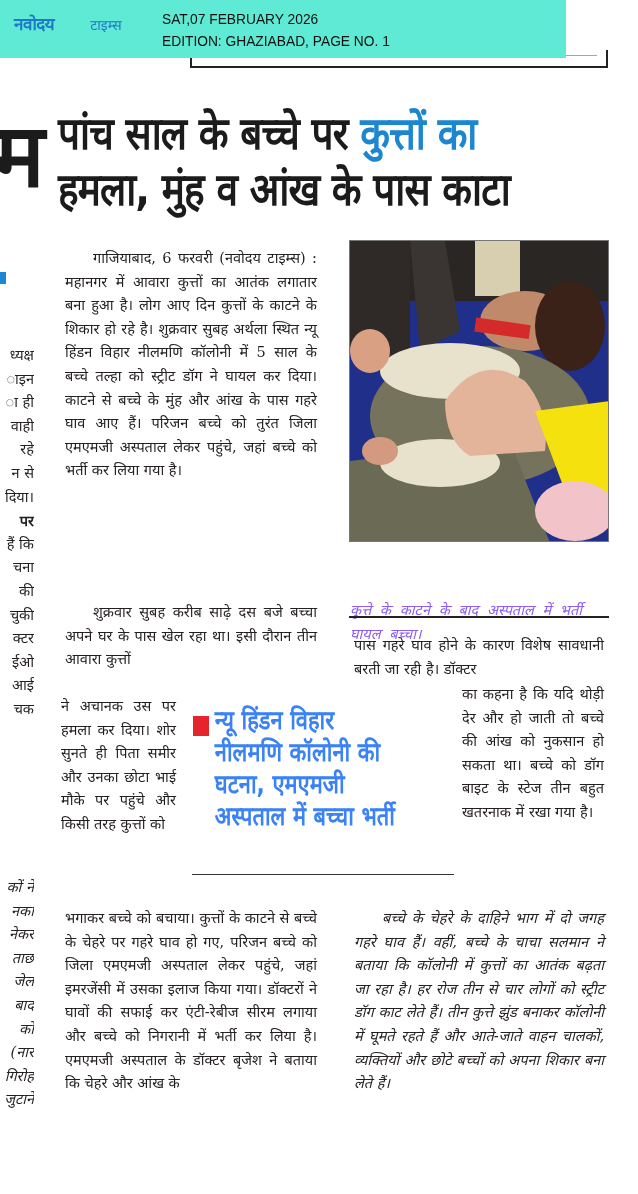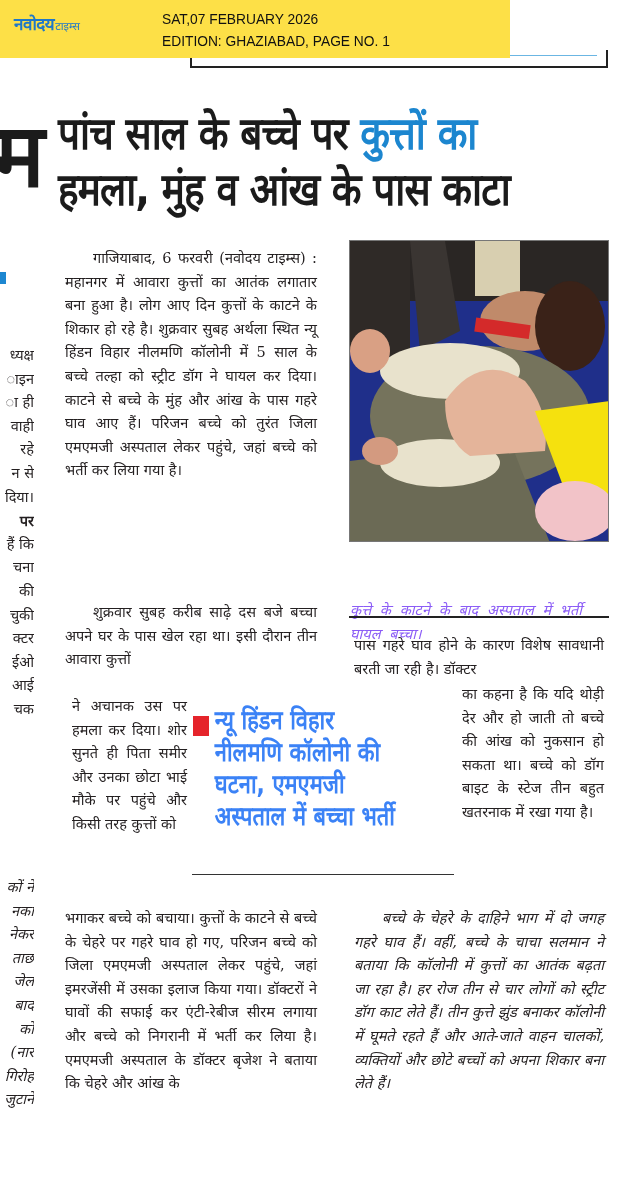--- a/index.html
+++ b/index.html
@@ -1,23 +1,23 @@
 <!DOCTYPE html>
 <html><head>
 <meta charset="utf-8">
 <style>
   * { box-sizing: border-box; margin: 0; padding: 0; }
   html, body { width: 638px; height: 1194px; overflow: hidden; background: #ffffff; }
   body { position: relative; font-family: "DejaVu Sans", sans-serif; color: #231f20; }
 
   
-  .topbar { position: absolute; left: 0; top: 0; width: 510px; height: 58px; background: #fde047; z-index: 5; }
+  .topbar { position: absolute; left: 0; top: 0; width: 566px; height: 58px; background: #5eead4; z-index: 5; }
   .logo { position: absolute; left: 14px; top: 12px; display: flex; align-items: baseline; }
   .logo-main { font-family: "DejaVu Sans", sans-serif; font-weight: bold; font-size: 17px; color: #1f78c8; letter-spacing: -0.5px; }
-  .logo-sub { font-family: "DejaVu Sans", sans-serif; font-size: 11px; color: #1f78c8; margin-left: 1px; }
+  .logo-sub { font-family: "DejaVu Sans", sans-serif; font-size: 14px; color: #1f78c8; margin-left: 12px; padding-left: 24px; }
   .edition { position: absolute; left: 162px; top: 8px; font-family: "Liberation Sans", sans-serif; font-size: 14.5px; line-height: 22px; color: #111; transform: scaleX(0.95); transform-origin: left; }
 
   
   .topbox { position: absolute; left: 190px; top: 50px; width: 418px; height: 18px; border-left: 2px solid #222; border-right: 2px solid #222; border-bottom: 2px solid #222; }
   .topbox-line { position: absolute; left: 9px; right: 9px; top: 5px; height: 1px; background: #6bb6e3; }
 
   
   .frag-big { position: absolute; left: -8px; top: 108px; font-family: "DejaVu Sans", sans-serif; font-weight: bold; font-size: 88px; line-height: 96px; color: #1b1b1b; }
   .frag-blue { position: absolute; left: 0; top: 272px; width: 6px; height: 12px; background: #1d87d1; }
   .frag-lines { position: absolute; left: 0; width: 34px; text-align: right; font-family: "DejaVu Serif", serif; font-size: 14.5px; line-height: 23.6px; color: #231f20; white-space: nowrap; overflow: hidden; }
@@ -27,21 +27,21 @@
   
   .headline { position: absolute; left: 58px; top: 86px; width: 560px; font-family: "DejaVu Sans", sans-serif; font-weight: bold; color: #1b1b1b; margin-top: 20px; }
   .hl-line { font-size: 45px; line-height: 56px; white-space: nowrap; transform: scaleX(0.86); transform-origin: left; letter-spacing: -1px; }
   .hl-blue { color: #1c86cf; }
 
   
   .body-col { position: absolute; font-family: "DejaVu Serif", serif; font-size: 14.5px; line-height: 23.6px; color: #231f20; text-align: justify; }
   .col1 { left: 61px; top: 243px; width: 260px; }
   .col1 p { text-indent: 28px; }
   .col1b { left: 61px; top: 597px; width: 260px; }
-  .narrow { left: 68px; top: 691px; width: 123px; }
+  .narrow { left: 57px; top: 691px; width: 123px; }
   .col1c { left: 61px; top: 903px; width: 260px; }
   .col2a { left: 350px; top: 630px; width: 258px; }
   .col2b { left: 458px; top: 679px; width: 150px; }
   .col2c { left: 350px; top: 903px; width: 258px; font-style: italic; }
   .col2c p { text-indent: 28px; }
   .body-col p { margin: 4px; }
 
   
   .photo { position: absolute; left: 349px; top: 240px; width: 260px; height: 302px; border: 1px solid #777; overflow: hidden; background: #1c2d86; }
   .photo svg { display: block; }

